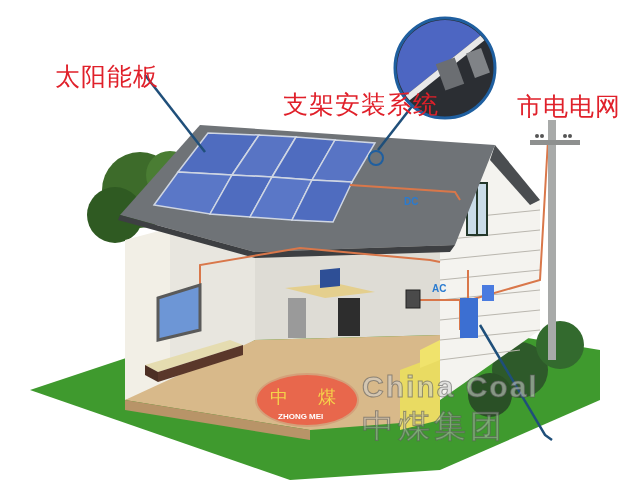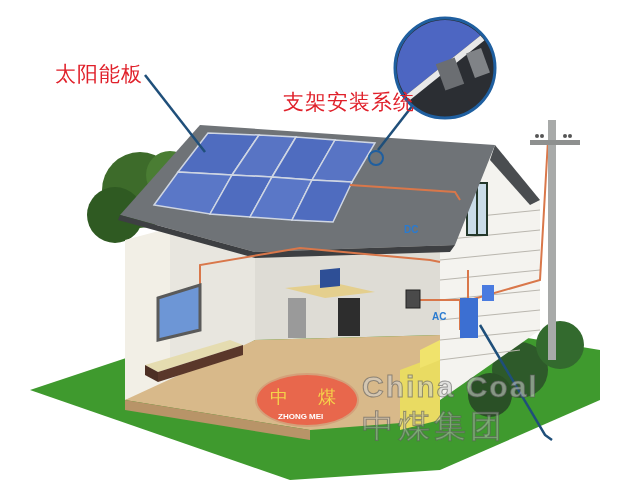--- a/index.html
+++ b/index.html
@@ -1,18 +1,18 @@
 <!DOCTYPE html>
 <html><head>
 <meta charset="utf-8">
 <style>
   html,body{margin:0;padding:0;background:#fff;}
   #stage{position:relative;width:621px;height:500px;overflow:hidden;background:#fff;font-family:"DejaVu Sans",sans-serif;}
-  .label{position:absolute;color:#e0202a;font-size:21px;white-space:nowrap;letter-spacing:1px;}
-  .small{position:absolute;color:#2a7bd0;font-size:10px;font-weight:bold;font-family:"Liberation Sans",sans-serif;margin-top:28px;}
+  .label{position:absolute;color:#e0202a;font-size:25px;white-space:nowrap;letter-spacing:1px;}
+  .small{position:absolute;color:#2a7bd0;font-size:10px;font-weight:bold;font-family:"Liberation Sans",sans-serif;}
   svg{position:absolute;left:0;top:0;}
   .wm-en{position:absolute;font-family:"Liberation Sans",sans-serif;font-size:30px;font-weight:bold;color:rgba(210,210,210,0.55);-webkit-text-stroke:1px rgba(90,90,90,0.6);letter-spacing:2px;}
   .wm-cn{position:absolute;font-size:32px;font-weight:normal;color:rgba(200,200,200,0.45);-webkit-text-stroke:1px rgba(90,90,90,0.6);letter-spacing:4px;}
   .logo-cn{position:absolute;color:#f5d24a;font-size:18px;}
   .logo-en{position:absolute;color:#fff;font-size:8px;font-weight:bold;font-family:Liberation Sans, sans-serif;}
 </style>
 </head>
 <body>
 
 <div id="stage">
@@ -120,20 +120,21 @@
         <polygon points="395,20 500,20 400,100 395,100" fill="#4d66c2"></polygon>
         <polygon points="400,100 500,20 505,24 405,104" fill="#e8e8e8"></polygon>
         <rect x="440" y="60" width="20" height="28" fill="#6b6e72" transform="rotate(-20 450 74)"></rect>
         <rect x="470" y="50" width="16" height="26" fill="#808387" transform="rotate(-20 478 63)"></rect>
       </g>
     </g>
   </svg>
 
   <div class="label" style="left:55px;top:60px;">太阳能板</div>
   <div class="label" style="left:283px;top:88px;text-align:center;">支架安装系统</div>
+  <div class="label" style="left:517px;top:90px;">市电电网</div>
 
   <div class="small" style="left:404px;top:196px;">DC</div>
   <div class="small" style="left:432px;top:283px;">AC</div>
 
   <div style="position:absolute;left:255px;top:373px;width:100px;height:50px;border-radius:50%;background:#e8674c;border:2px solid #d4a07a;"></div>
   <div class="logo-cn" style="left:270px;top:385px;">中</div>
   <div class="logo-cn" style="left:318px;top:385px;">煤</div>
   <div class="logo-en" style="left:278px;top:412px;">ZHONG MEI</div>
 
   <div class="wm-en" style="left:362px;top:370px;">China Coal</div>

